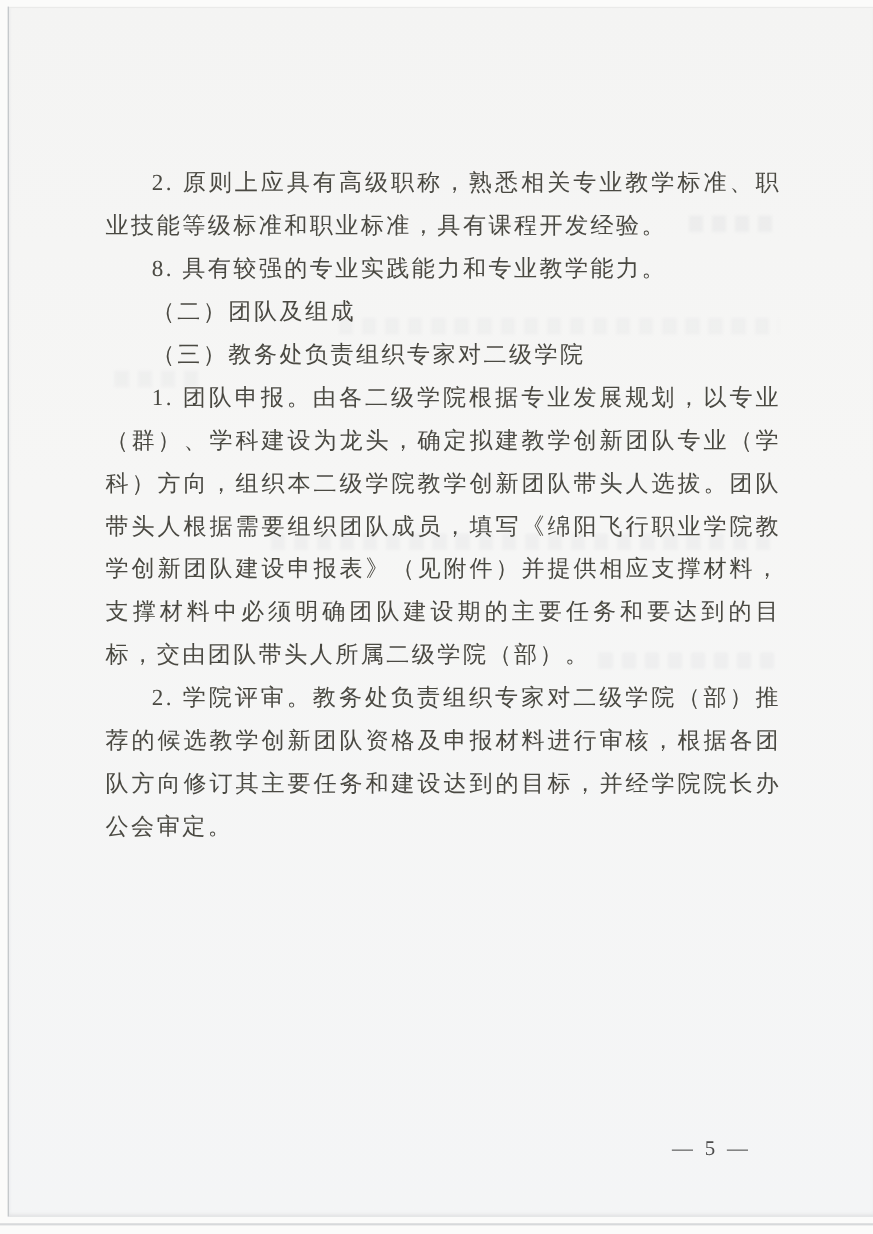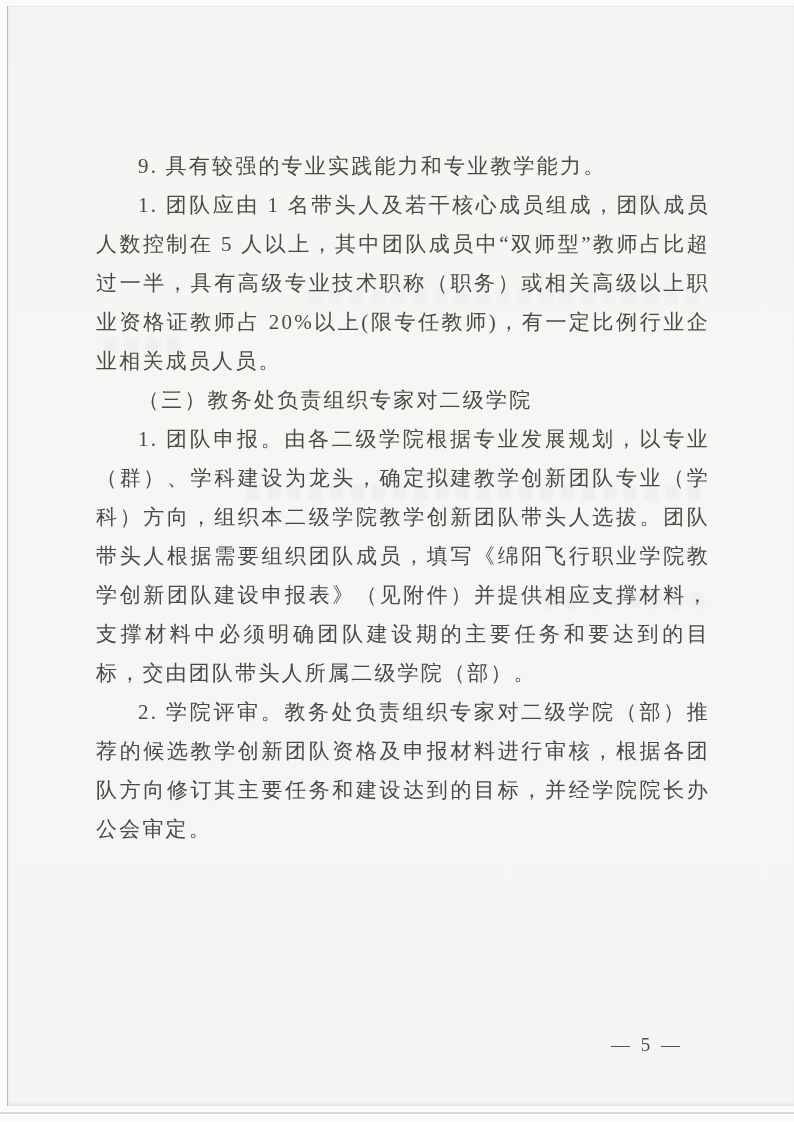--- a/index.html
+++ b/index.html
@@ -84,22 +84,23 @@
 
   <div class="sheet">
 
     <div class="bleed b1"></div>
     <div class="bleed b2"></div>
     <div class="bleed b3"></div>
     <div class="bleed b4"></div>
     <div class="bleed b5"></div>
 
     <main class="text-block">
-      <p class="par">9. 具有较强的专业实践能力和专业教学能力。</p>
-      <p class="par">1. 团队应由 1 名带头人及若干核心成员组成，团队成员人数控制在 5 人以上，其中团队成员中“双师型”教师占比超过一半，具有高级专业技术职称（职务）或相关高级以上职业资格证教师占 20%以上(限专任教师)，有一定比例行业企业相关成员人员。</p>
+      <p class="par">2. 原则上应具有高级职称，熟悉相关专业教学标准、职业技能等级标准和职业标准，具有课程开发经验。</p>
+      <p class="par">8. 具有较强的专业实践能力和专业教学能力。</p>
+      <p class="par">（二）团队及组成</p>
       <p class="par">（三）教务处负责组织专家对二级学院</p>
       <p class="par">1. 团队申报。由各二级学院根据专业发展规划，以专业（群）、学科建设为龙头，确定拟建教学创新团队专业（学科）方向，组织本二级学院教学创新团队带头人选拔。团队带头人根据需要组织团队成员，填写《绵阳飞行职业学院教学创新团队建设申报表》（见附件）并提供相应支撑材料，支撑材料中必须明确团队建设期的主要任务和要达到的目标，交由团队带头人所属二级学院（部）。</p>
       <p class="par">2. 学院评审。教务处负责组织专家对二级学院（部）推荐的候选教学创新团队资格及申报材料进行审核，根据各团队方向修订其主要任务和建设达到的目标，并经学院院长办公会审定。</p>
     </main>
 
     <div class="page-number">— 5 —</div>
 
   </div>
 
   <div class="bottom-edge"></div>

